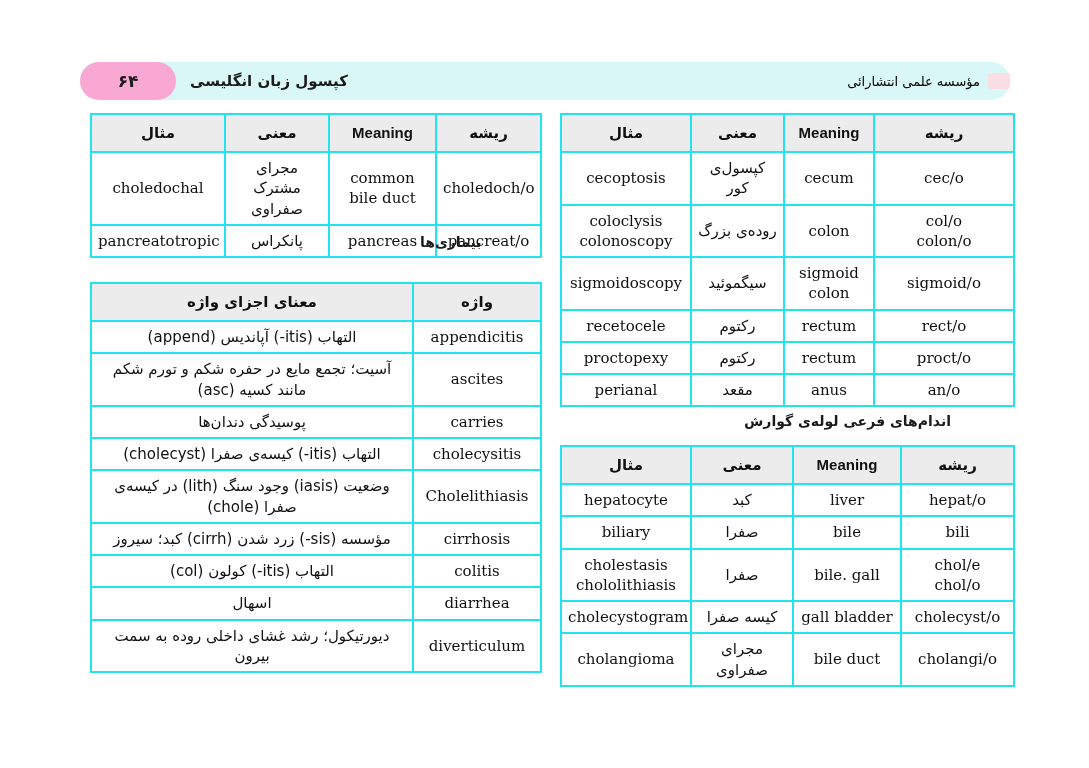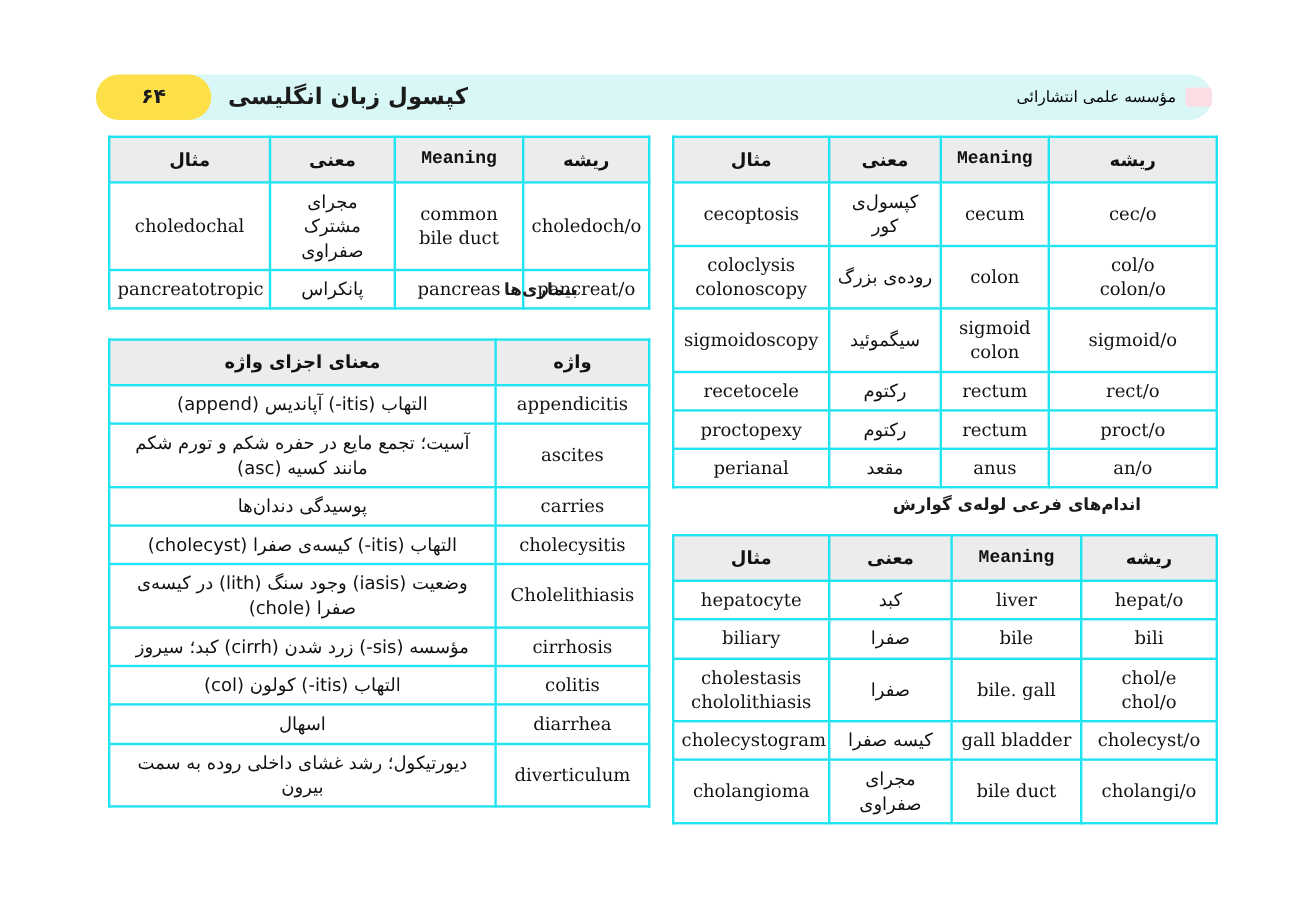--- a/index.html
+++ b/index.html
@@ -52,30 +52,30 @@
     letter-spacing: .2px;
     margin-left: 28px;
   }
   #header-right {
     display: flex;
     align-items: center;
     gap: 0;
     direction: rtl;
   }
   .book-title {
-    font-size: 19px;
+    font-size: 15px;
     font-weight: bold;
     color: #1b1b1b;
     white-space: nowrap;
     padding-left: 14px;
   }
   .page-pill {
     width: 96px;
     height: 38px;
-    background: #fde047;
+    background: #f9a8d4;
     border-radius: 19px;
     display: flex;
     align-items: center;
     justify-content: center;
     font-size: 17px;
     font-weight: bold;
     color: #1b1b1b;
   }
 
   
@@ -115,21 +115,21 @@
     font-size: 14px;
   }
   .bidi {
     direction: rtl;
     unicode-bidi: plaintext;
     text-align: center;
     font-size: 14px;
     border-radius: 10px;
   }
   .th-en {
-    font-family: Liberation Mono, monospace;
+    font-family: Liberation Sans, sans-serif;
   }
 
   
   #table-biliary     { left: 90px;  top: 113px; width: 450px; }
   #table-diseases    { left: 90px;  top: 282px; width: 450px; }
   #table-intestine   { left: 560px; top: 113px; width: 453px; }
   #table-accessory   { left: 560px; top: 445px; width: 453px; }
 
   
   .section-heading {

